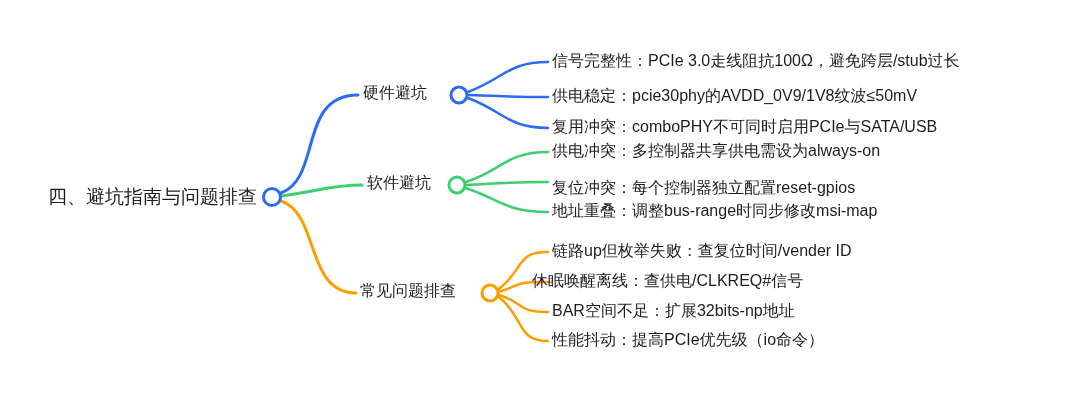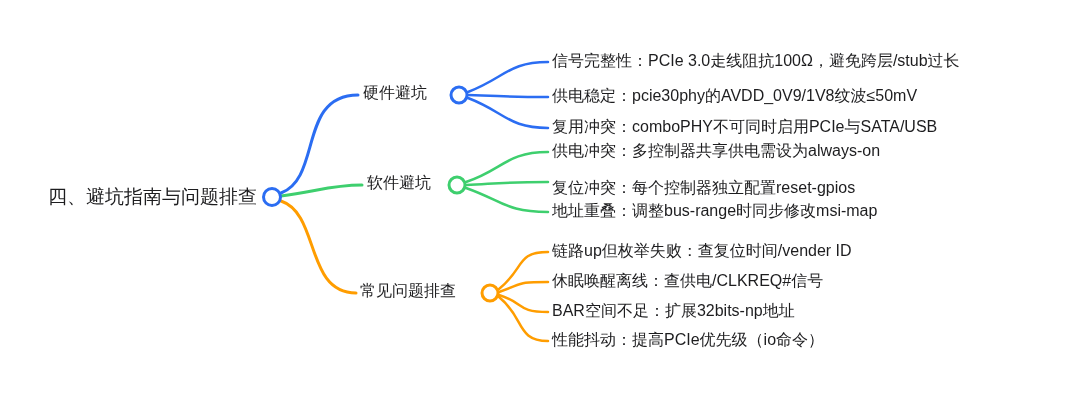--- a/index.html
+++ b/index.html
@@ -65,17 +65,17 @@
 
   <div class="label leaf-label" style="left:552px; top:51px;">信号完整性：PCIe 3.0走线阻抗100Ω，避免跨层/stub过长</div>
   <div class="label leaf-label" style="left:552px; top:86px;text-align:center;">供电稳定：pcie30phy的AVDD_0V9/1V8纹波≤50mV</div>
   <div class="label leaf-label" style="left:552px; top:117px;">复用冲突：comboPHY不可同时启用PCIe与SATA/USB</div>
 
   <div class="label leaf-label" style="left:552px; top:141px;">供电冲突：多控制器共享供电需设为always-on</div>
   <div class="label leaf-label" style="left:552px; top:178px;">复位冲突：每个控制器独立配置reset-gpios</div>
   <div class="label leaf-label" style="left:552px; top:241px;">链路up但枚举失败：查复位时间/vender ID</div>
 
   <div class="label leaf-label" style="left:552px; top:201px;">地址重叠：调整bus-range时同步修改msi-map</div>
-  <div class="label leaf-label" style="left:552px; top:271px;">休眠唤醒离线：查供电/CLKREQ#信号</div>
+  <div class="label leaf-label" style="left:532px; top:271px;">休眠唤醒离线：查供电/CLKREQ#信号</div>
   <div class="label leaf-label" style="left:552px; top:301px;">BAR空间不足：扩展32bits-np地址</div>
   <div class="label leaf-label" style="left:552px; top:330px;">性能抖动：提高PCIe优先级（io命令）</div>
 
 </div>
 
 </body></html>

